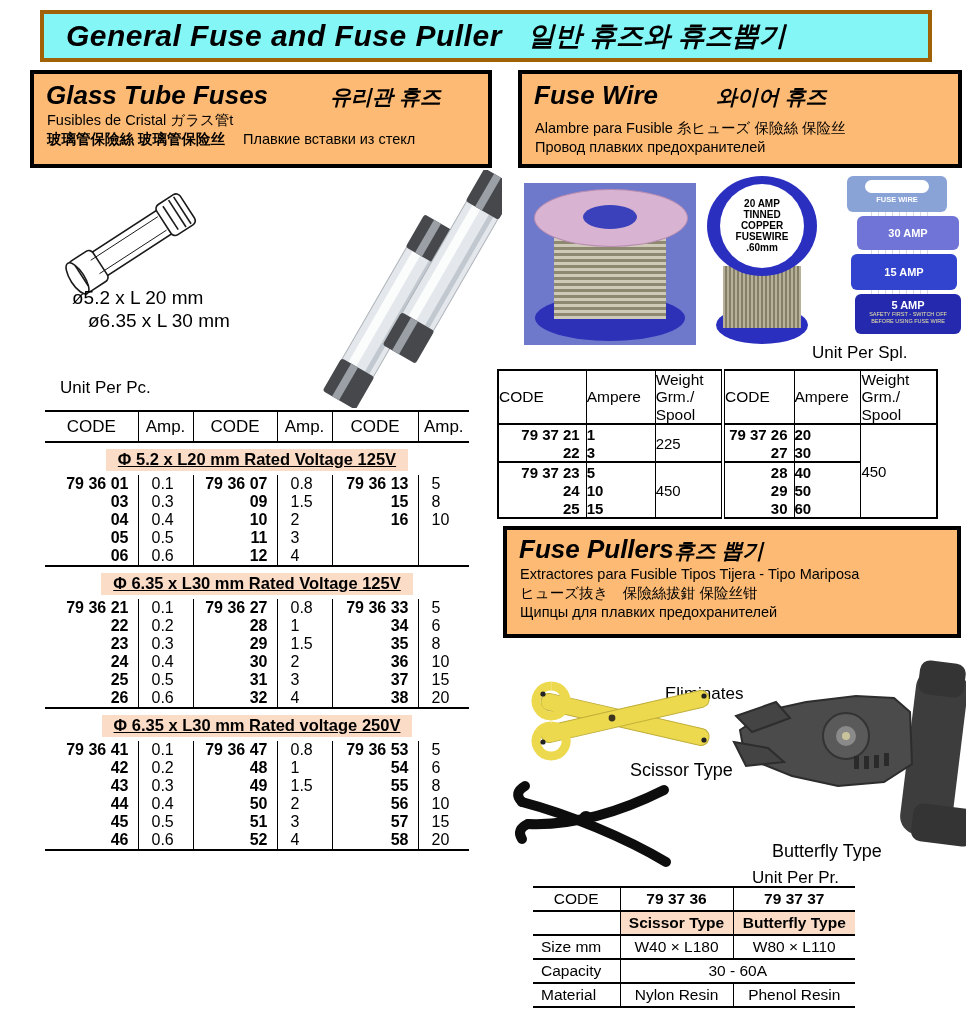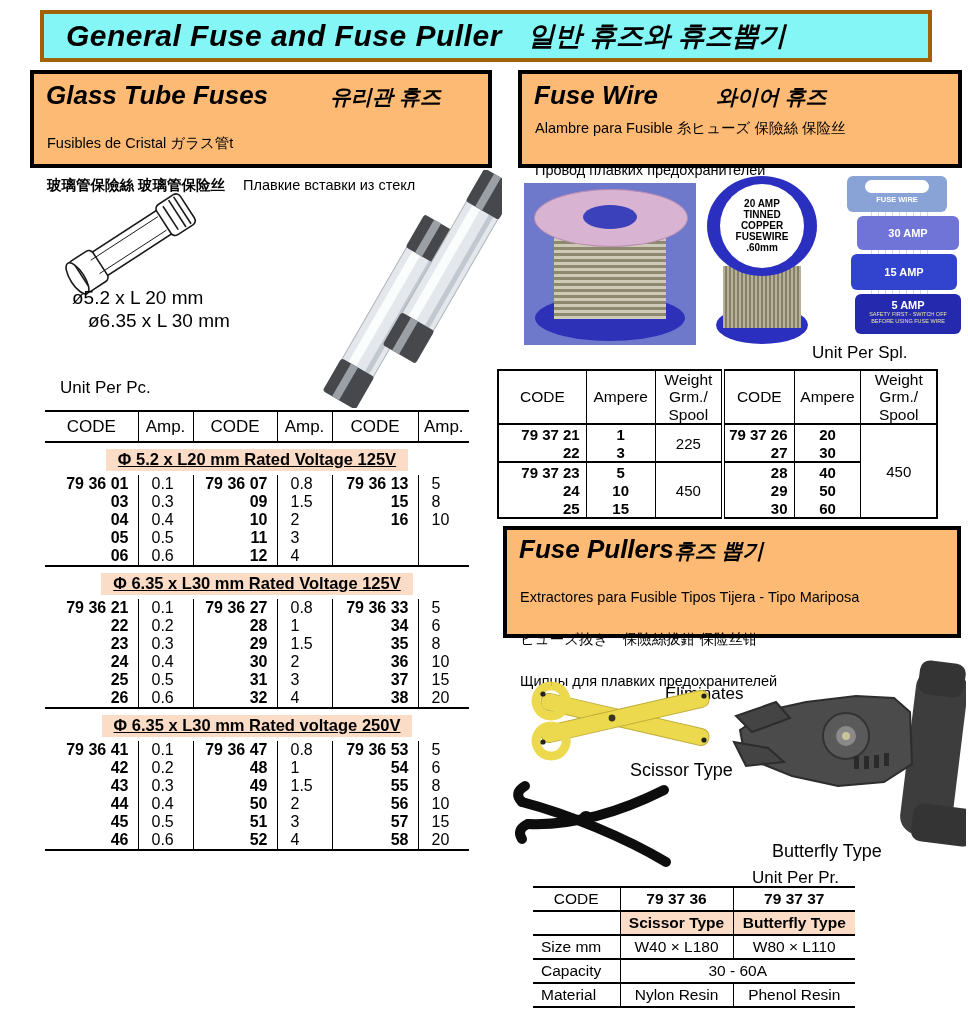--- a/index.html
+++ b/index.html
@@ -11,40 +11,40 @@
   .banner{left:40px;top:10px;width:862px;height:44px;background:#85f6f6;border:4px solid #a16207;
           display:flex;align-items:center;padding-left:22px;}
   .banner .en{font-style:italic;font-weight:bold;font-size:30px;letter-spacing:.5px;}
   .banner .ko{font-style:italic;font-weight:bold;font-size:27px;margin-left:26px;}
 
   
   .secbox{background:#fdba74;border:4px solid #000;}
   .sec-title{display:flex;align-items:baseline;padding:6px 0 0 12px;}
   .sec-title .en{font-style:italic;font-weight:bold;font-size:26px;}
   .sec-title .ko{font-style:italic;font-weight:bold;font-size:21px;}
-  .sec-sub{padding-left:13px;font-size:14.5px;line-height:19px;margin-top:23px;}
+  .sec-sub{padding-left:13px;font-size:14.5px;line-height:19px;}
   .sec-sub .cjk{font-weight:bold;}
 
   
   table{border-spacing:0;}
   .gt{border-collapse:collapse;table-layout:fixed;width:424px;border-bottom:2.6px solid #000;}
   .gt td{padding:0;}
   .gt .vl{border-left:1.6px solid #000;}
   .gt tr.hdr td{border-top:2.4px solid #000;border-bottom:2.4px solid #000;height:29px;
                 font-size:17px;text-align:center;}
   .gt tr.data td{height:17px;font-size:16px;}
   .gt td.code{font-weight:bold;text-align:right;padding-right:9px;font-size:16.2px;}
   .gt td.amp{text-align:left;padding-left:13px;}
   .gt tr.bandrow td{border-top:2.6px solid #000;text-align:center;padding:6px 0 4px;}
   .bandtag{background:#fbdcc6;font-weight:bold;font-size:16.5px;text-decoration:underline;
            padding:1px 12px 2px;display:inline-block;}
 
   
   .wt{border-collapse:collapse;table-layout:fixed;width:441px;border:2px solid #000;}
-  .wt td{padding:0;text-align:center;font-size:15px;height:18px;}
+  .wt td{padding:0;text-align:left;font-size:15px;height:18px;}
   .wt tr.hdr td{height:52px;font-size:15.5px;}
   .wt td.wrap{white-space:pre-line;font-size:13.5px;line-height:1.12;}
   .wt .vl{border-left:1.6px solid #000;}
   .wt .dl{border-left:4px double #000;}
   .wt .bt{border-top:2px solid #000;}
   .wt td.code{font-weight:bold;text-align:right;padding-right:6px;}
   .wt td.amp{font-weight:bold;}
 
   
   .pt{border-collapse:collapse;table-layout:fixed;width:322px;}

